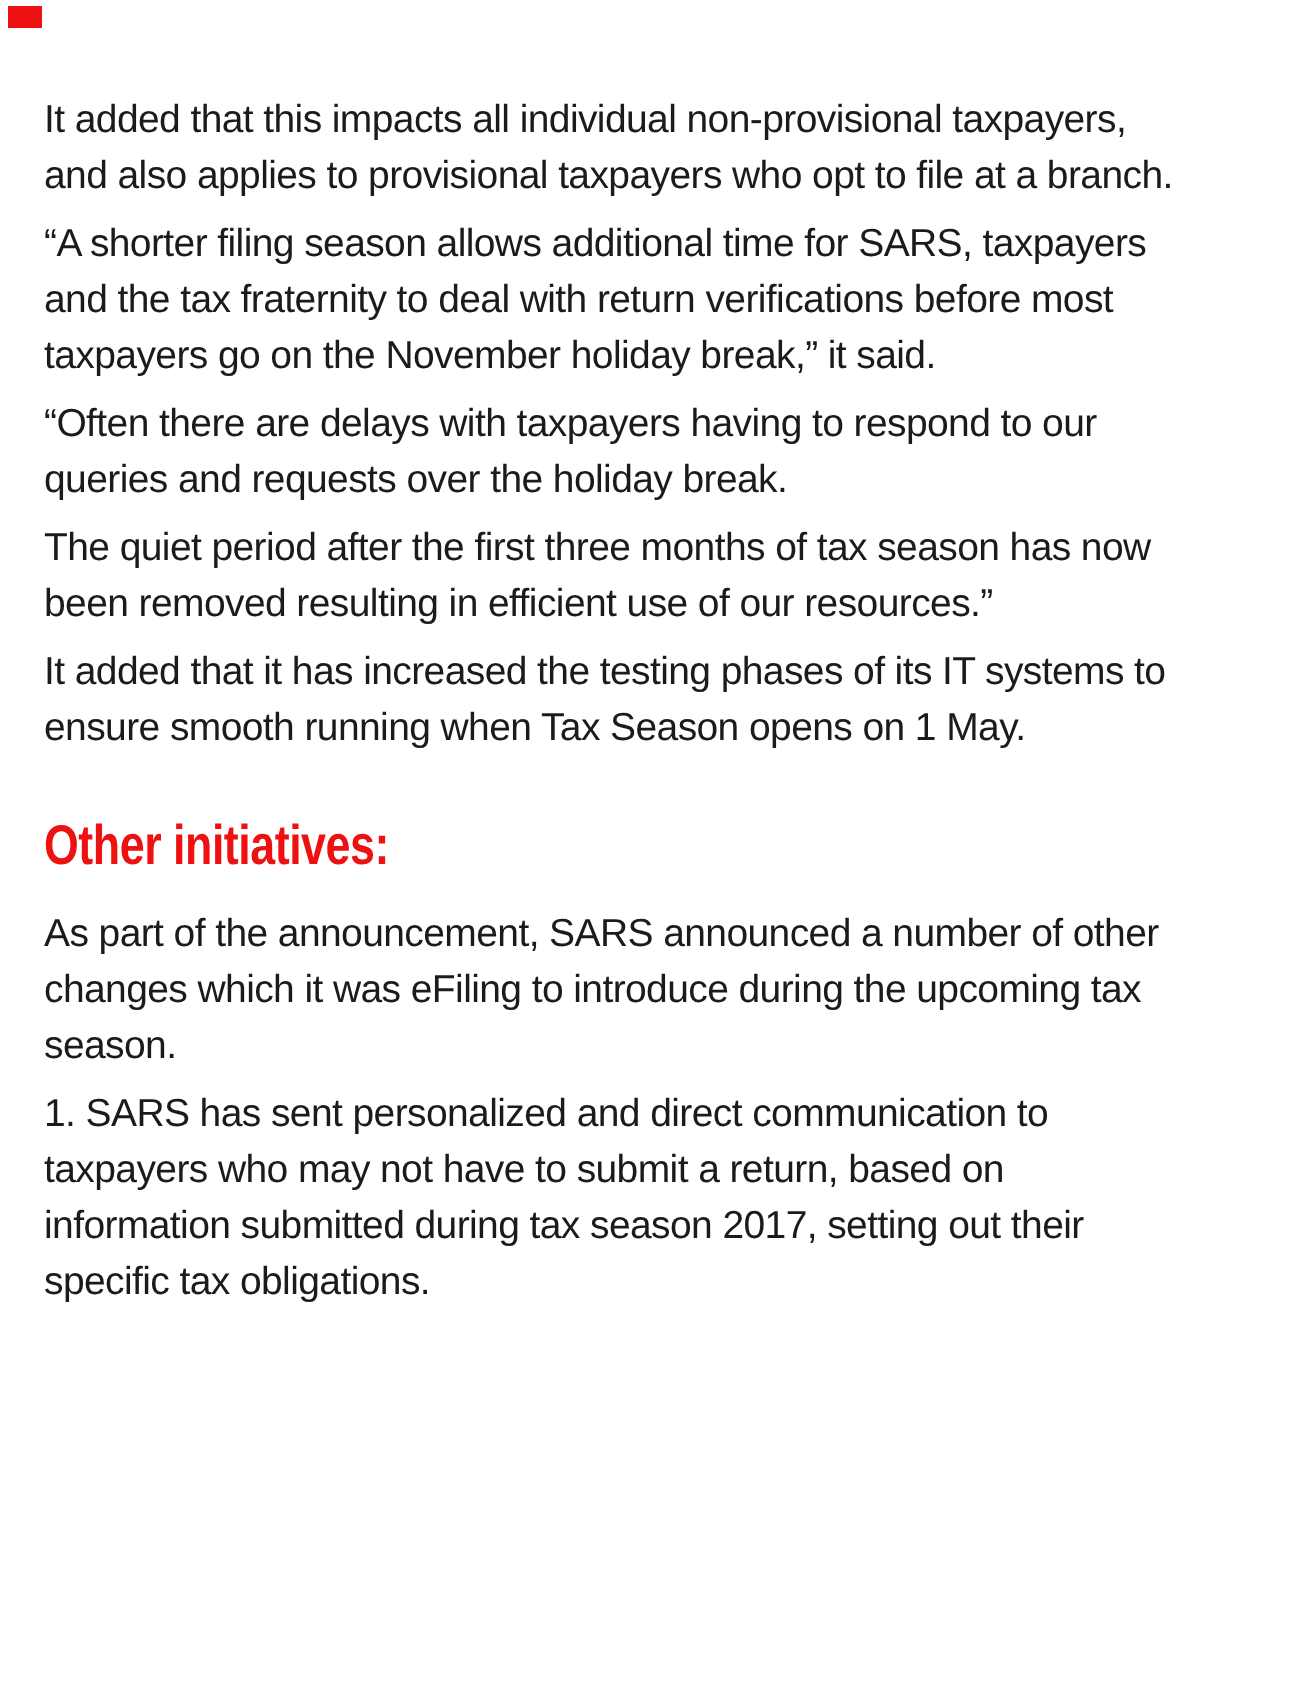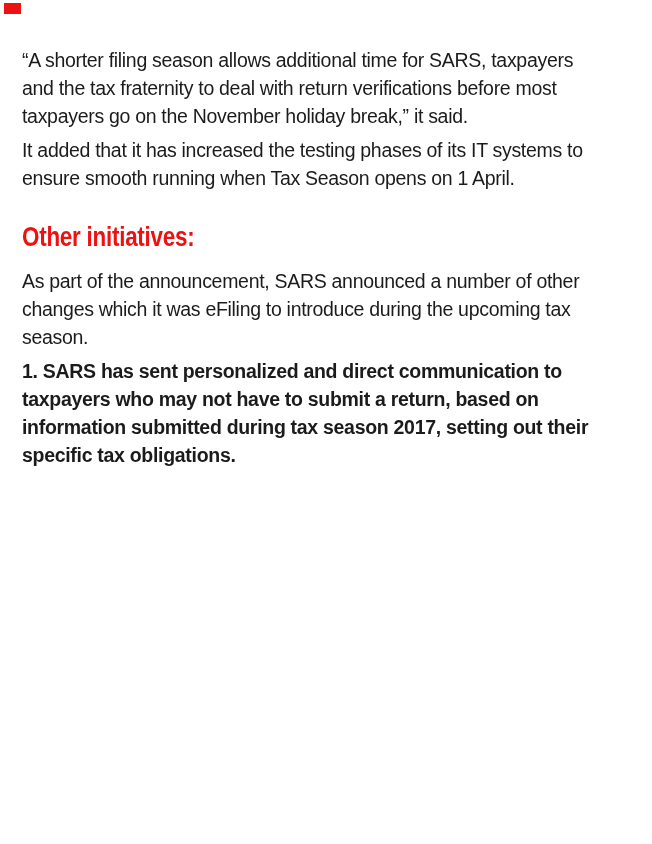--- a/index.html
+++ b/index.html
@@ -29,44 +29,49 @@
     color: #1b1b1b;
     font-size: 19.5px;
     line-height: 28px;
     letter-spacing: -0.3px;
   }
   .article p {
     margin: 0 0 6px 0;
     white-space: pre;
   }
   .article p.numbered {
-    font-weight: bold;
   }
   .article h2 {
     font-size: 28px;
     line-height: 34px;
     font-weight: bold;
     margin: 28px 0 13px 0;
     letter-spacing: -0.3px;
     transform: scaleX(0.8);
     transform-origin: 0 50%;
     white-space: pre;
   }
 </style>
 </head>
 <body style="background: rgb(255, 255, 255);">
 
 <div class="corner-marker" style="background: rgb(238, 17, 17);"></div>
 
 <div class="article" style="color: rgb(27, 27, 27);">
+  <p>It added that this impacts all individual non-provisional taxpayers,
+and also applies to provisional taxpayers who opt to file at a branch.</p>
   <p>“A shorter filing season allows additional time for SARS, taxpayers
 and the tax fraternity to deal with return verifications before most
 taxpayers go on the November holiday break,” it said.</p>
+  <p>“Often there are delays with taxpayers having to respond to our
+queries and requests over the holiday break.</p>
+  <p>The quiet period after the first three months of tax season has now
+been removed resulting in efficient use of our resources.”</p>
   <p>It added that it has increased the testing phases of its IT systems to
-ensure smooth running when Tax Season opens on 1 April.</p>
+ensure smooth running when Tax Season opens on 1 May.</p>
 
   <h2 style="color: rgb(238, 17, 17);">Other initiatives:</h2>
 
   <p>As part of the announcement, SARS announced a number of other
 changes which it was eFiling to introduce during the upcoming tax
 season.</p>
 
   <p class="numbered">1. SARS has sent personalized and direct communication to
 taxpayers who may not have to submit a return, based on
 information submitted during tax season 2017, setting out their

